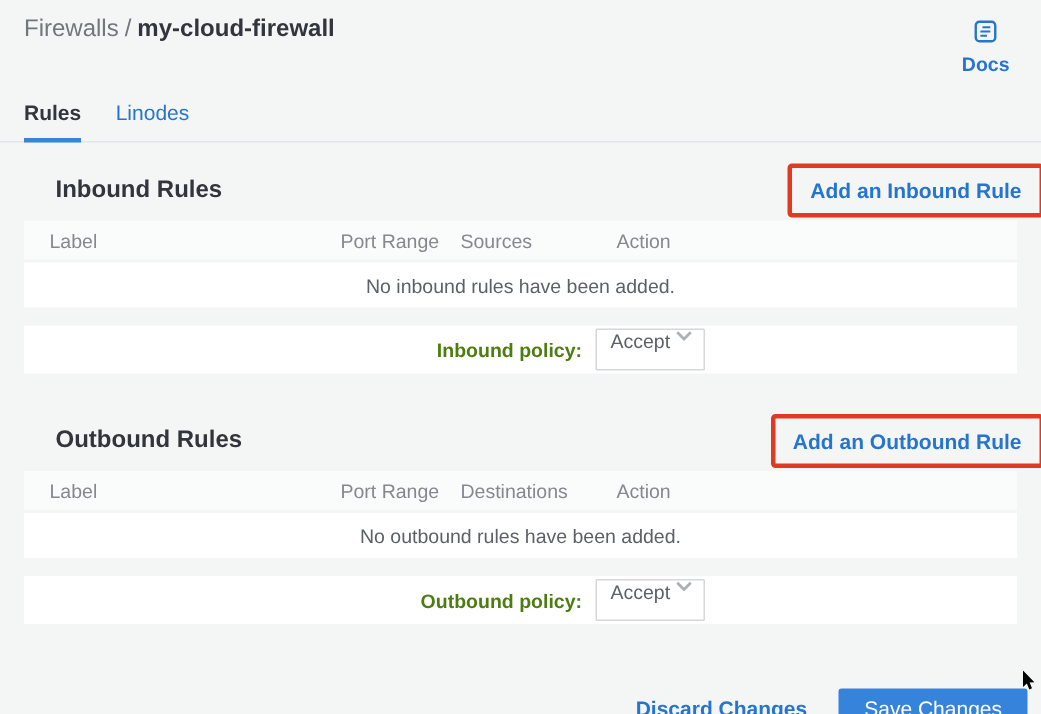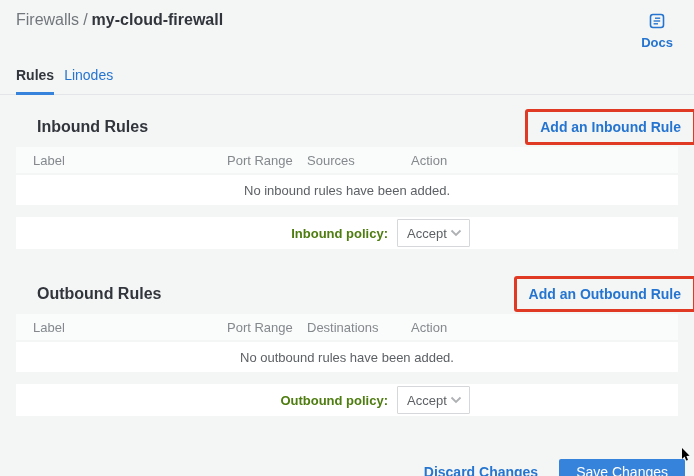--- a/index.html
+++ b/index.html
@@ -14,41 +14,41 @@
   
   .topbar { display:flex; justify-content:space-between; align-items:flex-start; padding:11px 16px 0 16px; }
   .breadcrumb { font-size:16px; }
   .breadcrumb .crumb-link { color:#72777c; cursor:pointer; }
   .breadcrumb .crumb-sep { color:#72777c; margin:0 4px; }
   .breadcrumb .crumb-current { color:#32363c; font-weight:bold; }
   .docs-link { display:flex; align-items:center; gap:6px; color:#2575d0; font-size:13px; font-weight:bold; cursor:pointer; margin-top:2px; margin-right:5px;flex-direction:column; }
   .docs-link svg { display:block; }
 
   
-  .tabs { display:flex; gap:10px; padding:0 16px; margin-top:17px; border-bottom:1px solid #e3e5e8; }
+  .tabs { display:flex; gap:23px; padding:0 16px; margin-top:17px; border-bottom:1px solid #e3e5e8; }
   .tab { font-size:14px; padding-bottom:9px; border-bottom:3px solid transparent; margin-bottom:-1px; cursor:pointer; }
   .tab.active { color:#32363c; font-weight:bold; border-bottom-color:#3683dc; }
   .tab.inactive { color:#2575d0; }
 
   
   .section-head { display:flex; justify-content:space-between; align-items:center; padding-left:16px; height:36px;margin-left:21px; }
   .section-head.inbound { margin-top:14px; }
   .section-head.outbound { margin-top:27px; }
   .section-title { font-size:16px; font-weight:bold; color:#32363c; }
   .annotation-box { border:3px solid #e13a24; border-radius:3px; height:36px; display:flex; align-items:center; padding:0 12px; margin-right:-2px; background:transparent; }
   .add-link { color:#2575d0; font-size:14px; font-weight:bold; cursor:pointer; white-space:nowrap; }
 
   
   .rule-table { margin:2px 16px 0 16px; }
   .thead { display:grid; grid-template-columns:211px 80px 104px 1fr; background:#fafbfb; height:26px; align-items:center; font-size:13px; color:#85898d; }
   .thead .th:first-child { padding-left:17px; }
   .row-empty { margin-top:2px; background:#ffffff; height:30px; display:flex; align-items:center; justify-content:center; font-size:13px; color:#5d6165; }
   .row-policy { margin-top:12px; background:#ffffff; height:32px; display:flex; align-items:center; justify-content:flex-end; }
   .policy-label { font-size:13px; font-weight:bold; color:#4d7c0f; margin-right:9px; }
-  .select { width:73px; height:28px; margin-right:208px; background:#fff; border:1px solid #d5d7da; border-radius:1px; display:flex; align-items:center; justify-content:space-between; padding:0 7px 0 9px; font-size:13px; color:#5d6165; cursor:pointer; }
+  .select { width:73px; height:28px; margin-right:208px; background:#fff; border:1px solid #d5d7da; border-radius:1px; display:flex; align-items:flex-start; justify-content:space-between; padding:0 7px 0 9px; font-size:13px; color:#5d6165; cursor:pointer; }
   .select svg { display:block; }
 
   
   .footer { display:flex; justify-content:flex-end; align-items:center; gap:21px; margin-top:43px; padding-right:9px; }
   .discard-link { color:#2575d0; font-size:14px; font-weight:bold; cursor:pointer; }
   .save-btn { background:#3683dc; color:#ffffff; border:none; border-radius:2px; font-family:"Liberation Sans", sans-serif; font-size:14px; font-weight:normal; height:26px; padding:0 17px; cursor:pointer; }
 
   
   .cursor { position:absolute; right:4px; bottom:10px; }
 </style>

